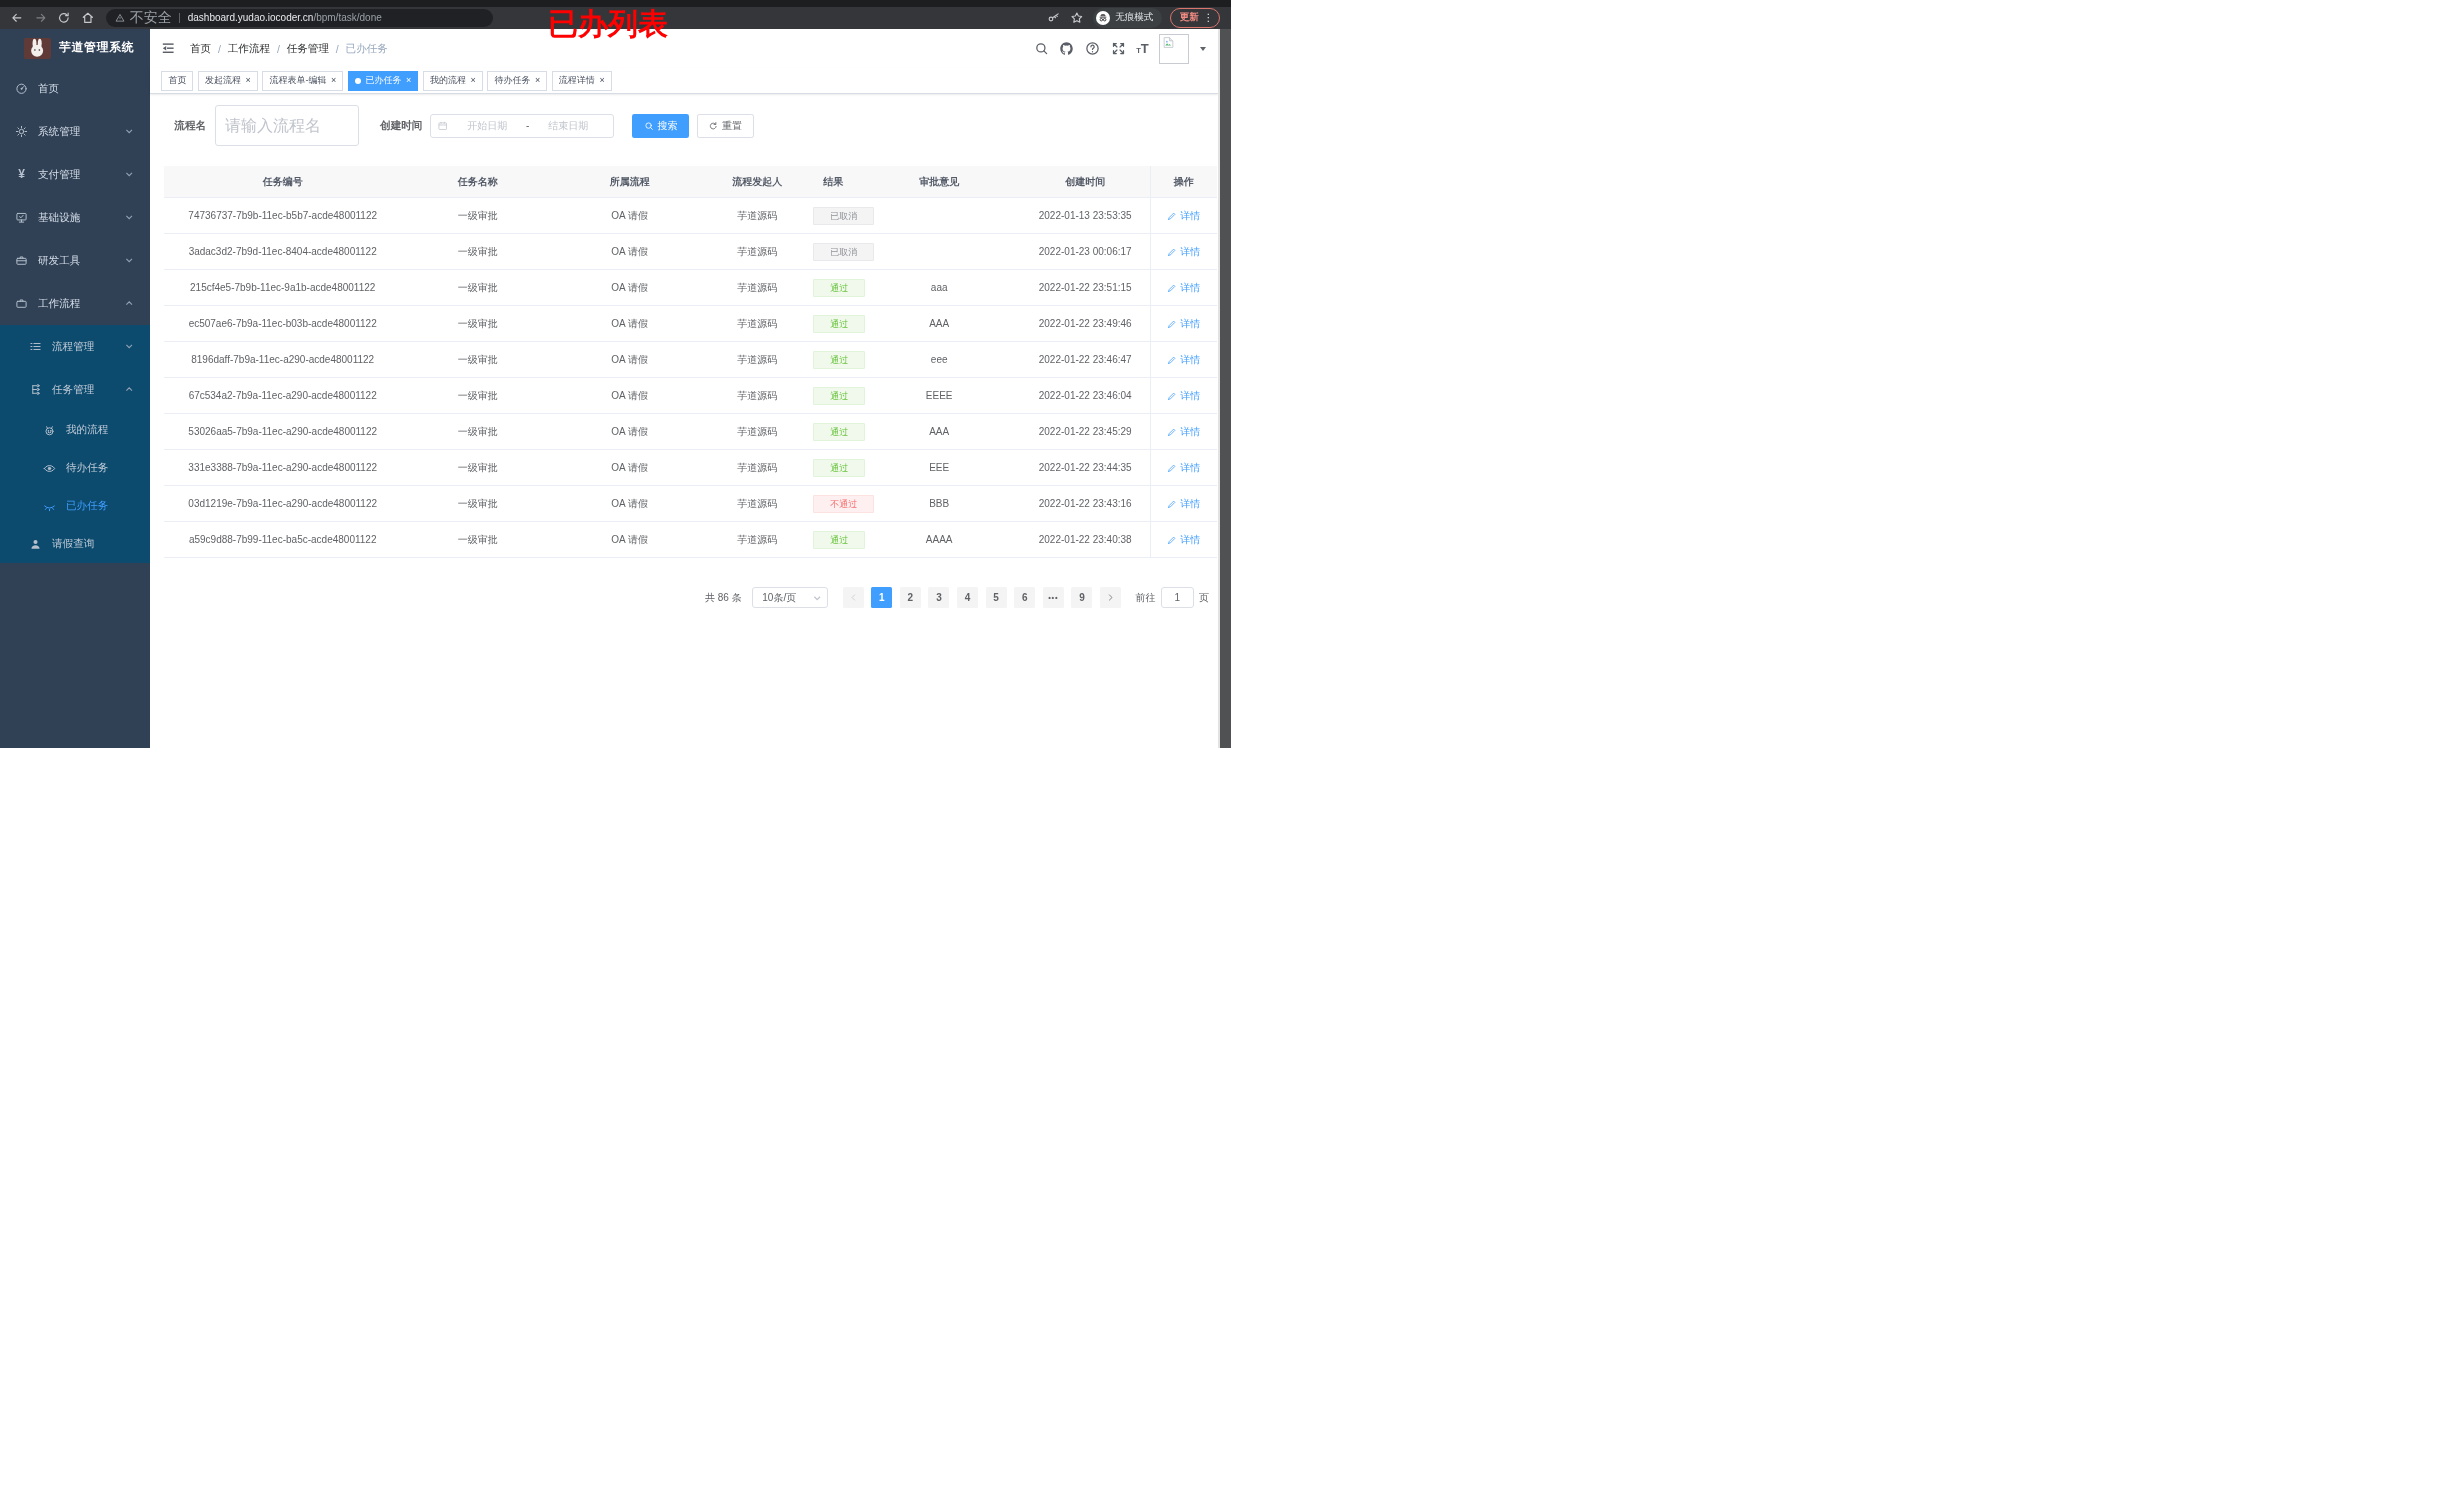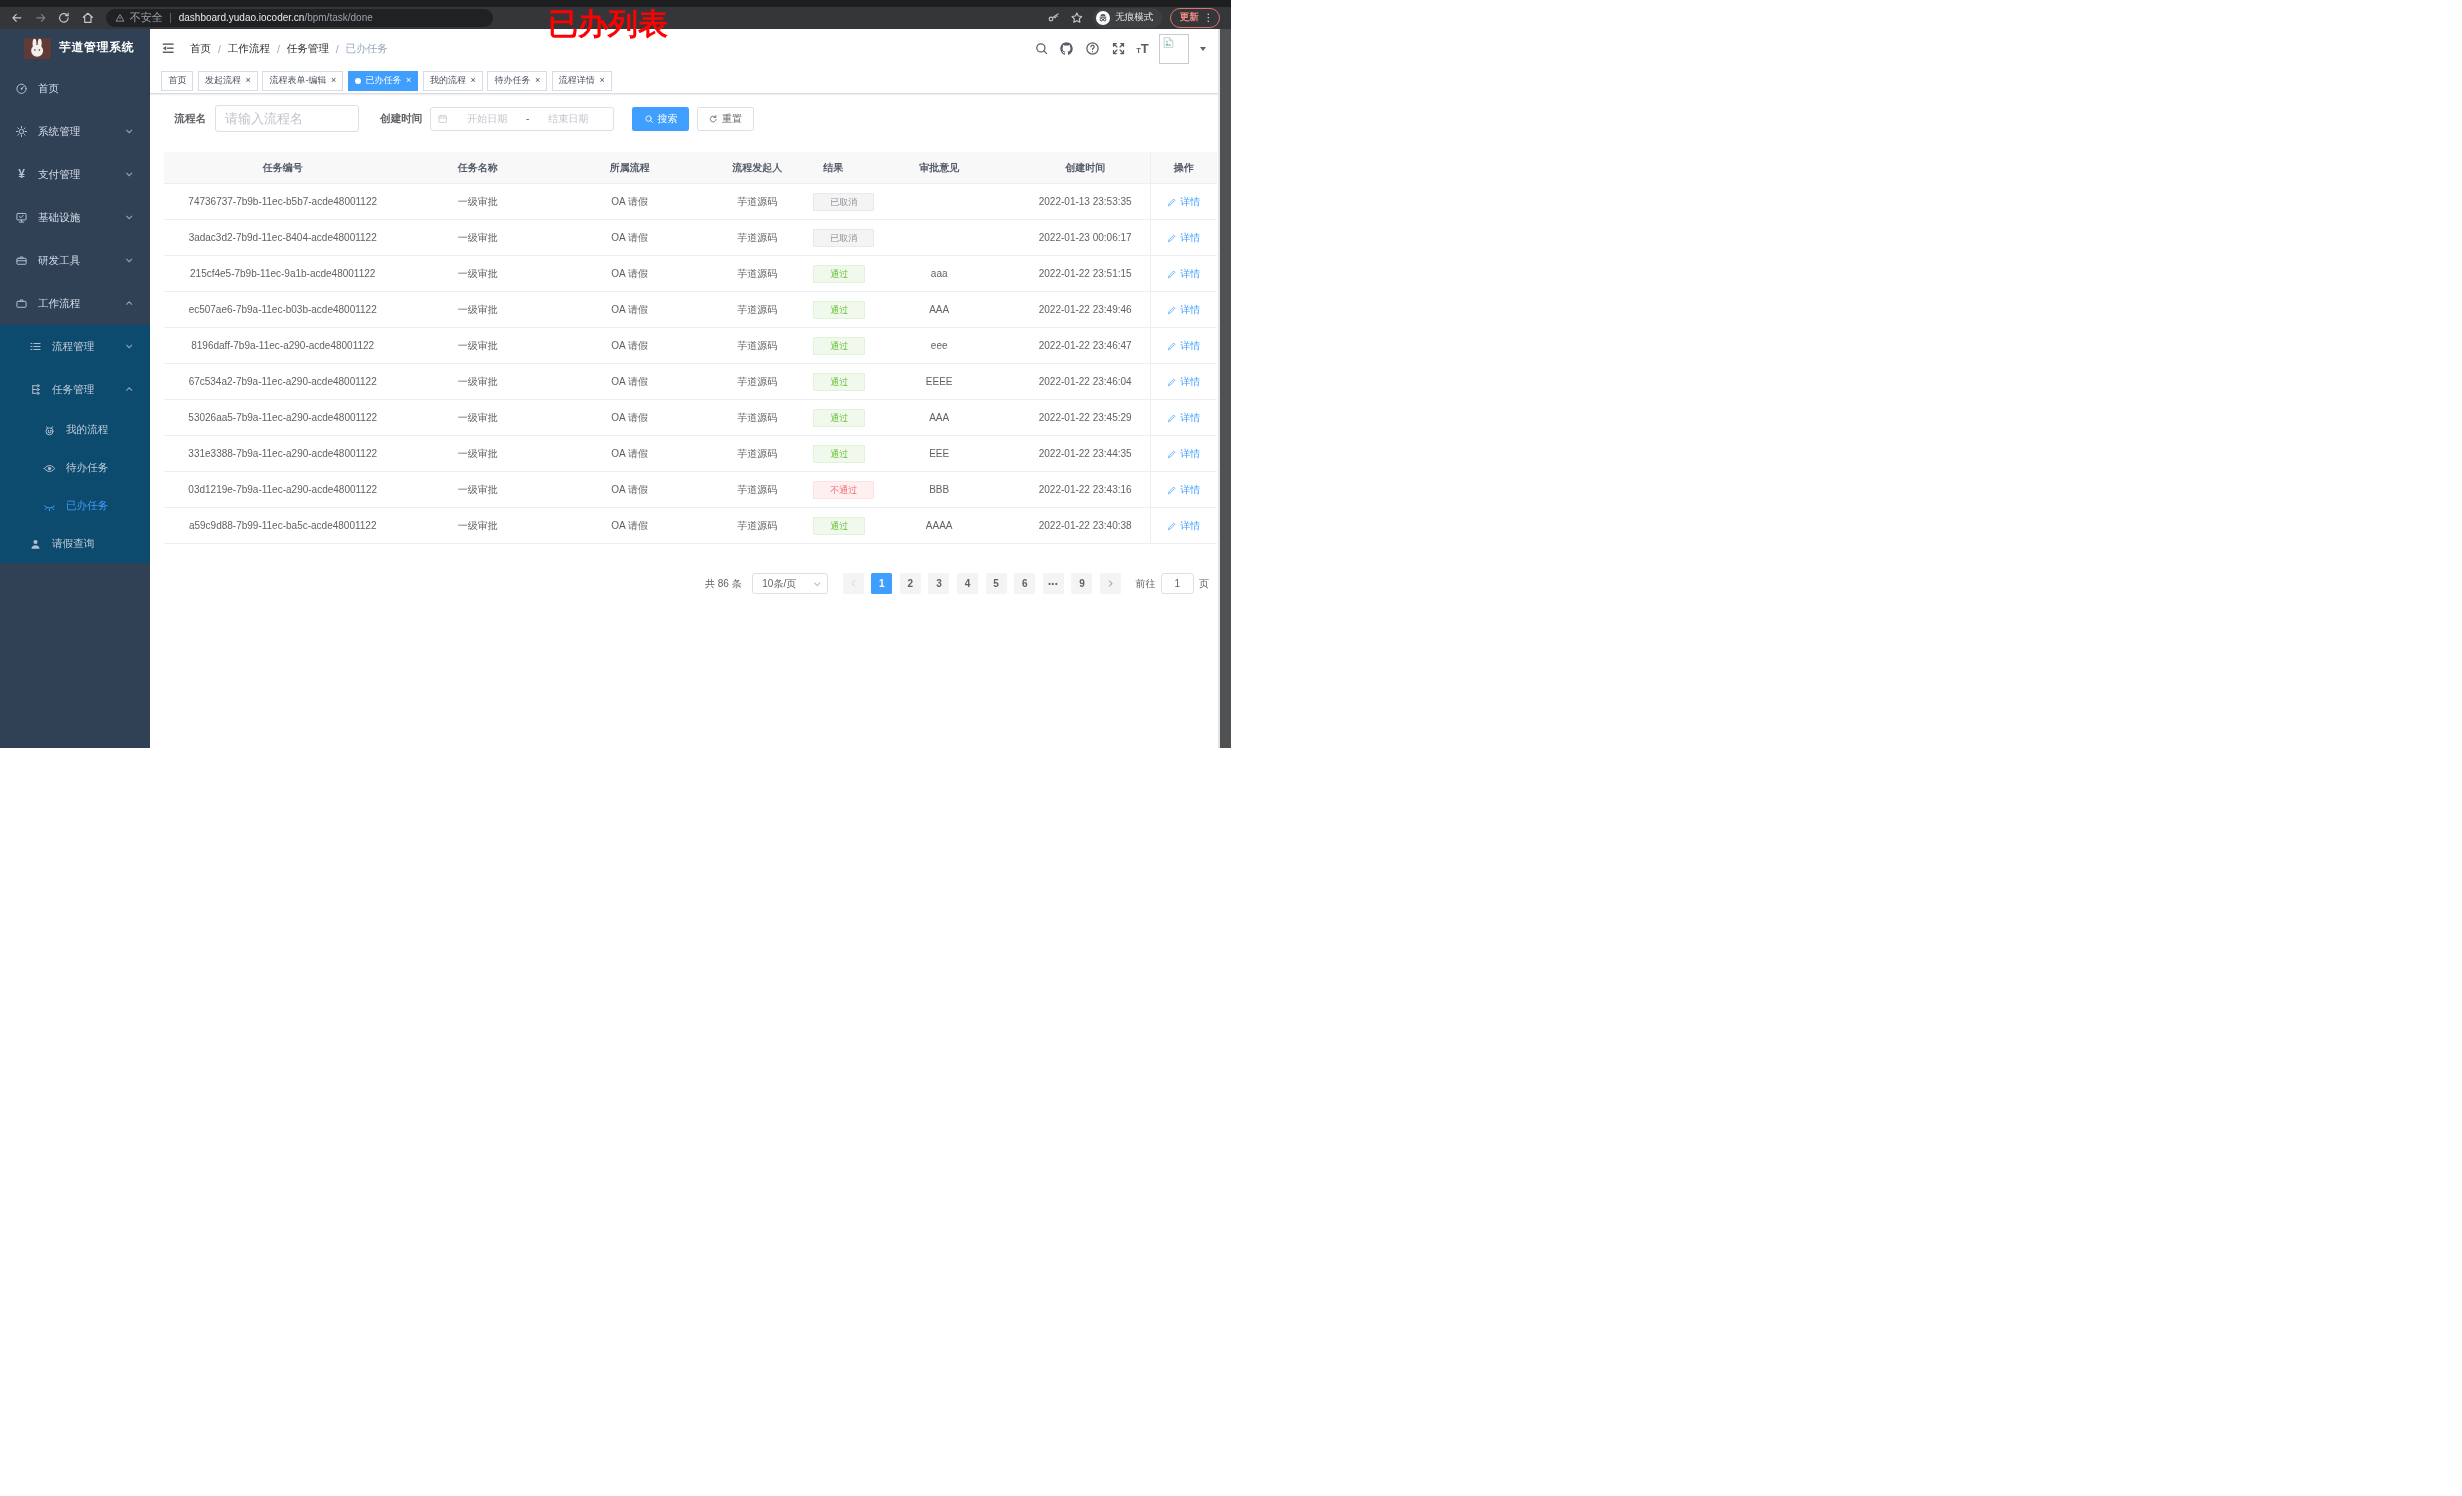--- a/index.html
+++ b/index.html
@@ -9,21 +9,21 @@
 
   
   .chrome { position:absolute; top:0; left:0; width:100%; height:29px; background:#35363a; }
   .tabstrip { position:absolute; top:0; left:0; width:100%; height:6.8px; background:#1d1e20; }
   .toolbar { position:absolute; top:6.8px; left:0; width:100%; height:22px; display:flex; align-items:center; }
   .navic { width:13.7px; height:13.7px; stroke:#c6c8cb; stroke-width:2; fill:none; stroke-linecap:round; stroke-linejoin:round; }
   .navbtn { margin-left:10px; display:flex; align-items:center; }
   .navbtn.dim .navic { stroke:#7d8084; }
   .urlpill { margin-left:11.4px; width:387px; height:17.5px; border-radius:9px; background:#202124;
     display:flex; align-items:center; padding:0 9px; }
-  .sec-txt { color:#9aa0a6; font-size:11px; margin-left:4.6px; }
+  .sec-txt { color:#9aa0a6; font-size:14px; margin-left:4.6px; }
   .url-sep { width:0.8px; height:10.6px; background:#5f6368; margin:0 7.6px; }
   .url-domain { color:#e8eaed; font-size:10px; }
   .url-path { color:#9aa0a6; font-size:10px; }
   .chrome-spacer { flex:1; }
   .tb-right { display:flex; align-items:center; margin-right:10.6px; }
   .incog { height:20px; background:#3c4043; border-radius:10px; display:flex; align-items:center; padding:0 9px 0 3px; margin-left:9px; }
   .incog-circ { width:14.4px; height:14.4px; background:#fff; border-radius:50%; display:flex; align-items:center; justify-content:center; margin-right:5.3px; }
   .incog-txt { color:#e8eaed; font-size:9.5px; }
   .updatebtn { height:20px; border:1.1px solid #d9756c; border-radius:10px; display:flex; align-items:center; padding:0 6px 0 9px; margin-left:7.6px; }
   .update-txt { color:#f28b82; font-size:9.5px;font-weight:bold; }
@@ -76,21 +76,21 @@
   .vtab { height:20px; border:0.8px solid #d8dce5; background:#fff; color:#495060; font-size:9px; display:flex; align-items:center; padding:0 6px; cursor:pointer; }
   .vtab .x { margin-left:4.6px; font-size:9px; line-height:1; }
   .vtab.active { background:#409eff; border-color:#409eff; color:#fff; }
   .vtab .dot { width:6px; height:6px; border-radius:50%; background:#fff; margin-right:4.6px; }
 
   
   .content { padding:11.4px 0 0 13.7px; }
   .filters { display:flex; align-items:center; padding-left:10.6px; }
   .flabel { font-size:10.6px; color:#606266; font-weight:700; }
   .fl2 { font-weight:700; }
-  .txtinput { width:144px; height:27px; border:0.8px solid #dcdfe6; border-radius:3px; margin-left:9px; padding:0 9px; font-size:13px; color:#606266; font-family:inherit; }
+  .txtinput { width:144px; height:41px; border:0.8px solid #dcdfe6; border-radius:3px; margin-left:9px; padding:0 9px; font-size:16px; color:#606266; font-family:inherit; }
   .txtinput::placeholder { color:#c0c4cc; }
   .daterange { width:184px; height:24px; border:0.8px solid #dcdfe6; border-radius:3px; margin-left:7.6px; display:flex; align-items:center; padding:0 6px; }
   .cal { width:11.4px; height:11.4px; stroke:#c0c4cc; stroke-width:1.6; fill:none; flex:none; }
   .dr-ph { flex:1; text-align:center; color:#c0c4cc; font-size:10px; }
   .dr-sep { color:#606266; font-size:10px; }
   .btn { height:24px; border-radius:2.3px; font-size:10px; display:flex; align-items:center; padding:0 10.6px; cursor:pointer; border:0.8px solid transparent; }
   .btn svg { width:10px; height:10px; margin-right:3.8px; stroke-width:2; fill:none; stroke-linecap:round; }
   .btn-primary { background:#409eff; color:#fff; margin-left:18px; }
   .btn-primary svg { stroke:#fff; }
   .btn-plain { background:#fff; border-color:#dcdfe6; color:#606266; margin-left:7.6px; }

